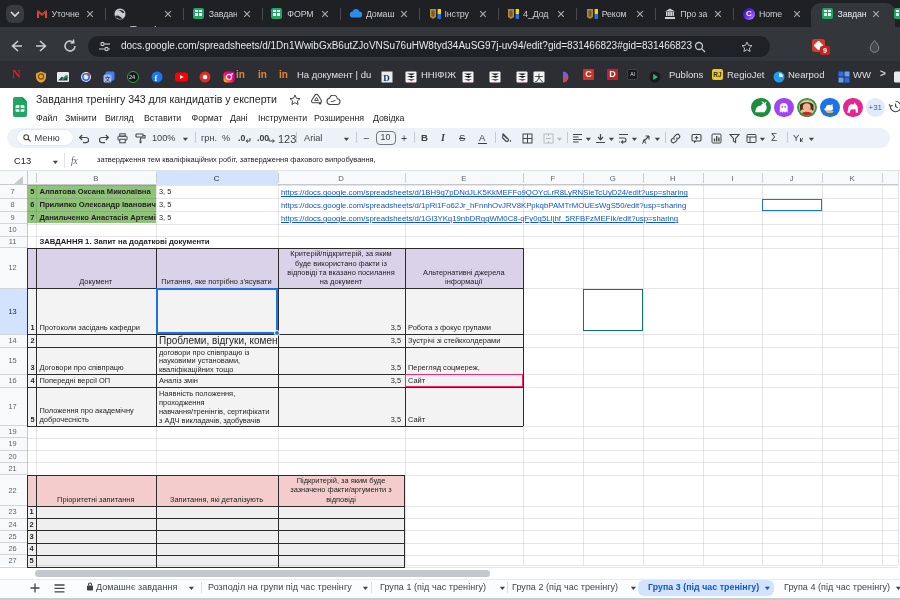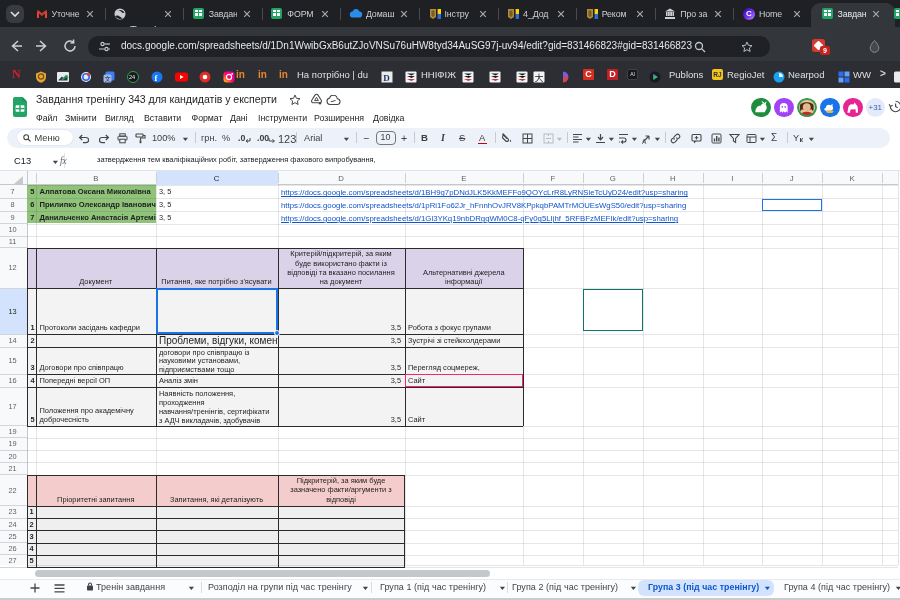--- a/index.html
+++ b/index.html
@@ -199,21 +199,21 @@
       </svg></div>
 <div style="position:absolute;left:236px;top:69px;width:11px;height:11px;">
       <div style="font-size:10px;font-weight:700;color:#e8862c;line-height:11px">in</div>
     </div>
 <div style="position:absolute;left:258px;top:69px;width:11px;height:11px;">
       <div style="font-size:10px;font-weight:700;color:#e8862c;line-height:11px">in</div>
     </div>
 <div style="position:absolute;left:279px;top:69px;width:11px;height:11px;">
       <div style="font-size:10px;font-weight:700;color:#e8862c;line-height:11px">in</div>
     </div>
-<div style="position:absolute;left:297px;top:69.5px;font-size:9.5px;color:#dde0e3;font-weight:400;white-space:nowrap;line-height:1;">На потрібно | du</div>
+<div style="position:absolute;left:297px;top:69.5px;font-size:9.5px;color:#dde0e3;font-weight:400;white-space:nowrap;line-height:1;">На документ | du</div>
 <div style="position:absolute;left:381px;top:69px;width:11px;height:11px;"><svg width="12" height="12">
         <rect x="0.5" y="0.5" width="11" height="11" fill="#e9eaec"></rect>
         <text x="2.3" y="9.6" font-size="9" font-weight="bold" fill="#17325c" font-family="Liberation Serif">D</text>
       </svg></div>
 <div style="position:absolute;left:405px;top:69px;width:11px;height:11px;"><svg width="12" height="12">
         <rect x="0.5" y="0.5" width="11" height="11" rx="1" fill="#f2f3f4"></rect>
         <path d="M2 2.5 H10 L6.5 4.5 Z M2 5 H10 L6.5 7 Z" fill="#17191c"></path>
         <path d="M2 8 H10 L6.5 10 Z" fill="#c33"></path>
       </svg></div>
 <div style="position:absolute;left:421px;top:69.5px;font-size:9.5px;color:#dde0e3;font-weight:400;white-space:nowrap;line-height:1;">ННІФІЖ</div>
@@ -467,21 +467,21 @@
 <div style="position:absolute;left:799.5px;top:136px;font-size:7px;color:#3c4043;font-weight:700;white-space:nowrap;line-height:1;">к</div>
 <svg style="position:absolute;left:808px;top:136.5px" width="7" height="5">
       <path d="M0.8 0.8 L6 0.8 L3.4 3.9 Z" fill="#444746"></path>
     </svg>
 <div style="position:absolute;left:0px;top:147.5px;width:900px;height:23px;background:#fff;border-bottom:1px solid #e0e3e7;"></div>
 <div style="position:absolute;left:14px;top:156.5px;font-size:9.3px;color:#202124;font-weight:400;white-space:nowrap;line-height:1;">C13</div>
 <svg style="position:absolute;left:52px;top:159.5px" width="7" height="5">
       <path d="M0.8 0.8 L6 0.8 L3.4 3.9 Z" fill="#444746"></path>
     </svg>
 <div style="position:absolute;left:64px;top:152.5px;width:1px;height:15px;background:#e0e3e7;"></div>
-<div style="position:absolute;left:60px;top:156.5px;font-size:9.3px;color:#5f6368;font-weight:400;white-space:nowrap;line-height:1;font-style:italic;font-family:'Liberation Serif',serif;">fx</div>
+<div style="position:absolute;left:71px;top:156.5px;font-size:9.3px;color:#5f6368;font-weight:400;white-space:nowrap;line-height:1;font-style:italic;font-family:'Liberation Serif',serif;">fx</div>
 <div style="position:absolute;left:97px;top:155.5px;font-size:7.45px;color:#202124;font-weight:400;white-space:nowrap;line-height:1;">затвердження тем кваліфікаційних робіт, затвердження фахового випробування,</div>
 <div style="position:absolute;left:0px;top:171px;width:900px;height:429px;background:#ffffff;"></div>
 <div style="position:absolute;left:0px;top:171px;width:897.5px;height:14.3px;background:#f8f9fa;border-bottom:1px solid #c5c8cc;"></div>
 <div style="position:absolute;left:155.5px;top:171px;width:122px;height:14.3px;background:#d3e3fd;"></div>
 <div style="position:absolute;left:36px;top:174.6px;width:119.5px;height:8px;text-align:center;font-size:7.8px;color:#5f6368;font-weight:400;line-height:8px;">B</div>
 <div style="position:absolute;left:155.5px;top:174.6px;width:122.0px;height:8px;text-align:center;font-size:7.8px;color:#1f1f1f;font-weight:500;line-height:8px;">C</div>
 <div style="position:absolute;left:277.5px;top:174.6px;width:127.0px;height:8px;text-align:center;font-size:7.8px;color:#5f6368;font-weight:400;line-height:8px;">D</div>
 <div style="position:absolute;left:404.5px;top:174.6px;width:118.5px;height:8px;text-align:center;font-size:7.8px;color:#5f6368;font-weight:400;line-height:8px;">E</div>
 <div style="position:absolute;left:523px;top:174.6px;width:60px;height:8px;text-align:center;font-size:7.8px;color:#5f6368;font-weight:400;line-height:8px;">F</div>
 <div style="position:absolute;left:583px;top:174.6px;width:59.5px;height:8px;text-align:center;font-size:7.8px;color:#5f6368;font-weight:400;line-height:8px;">G</div>
@@ -638,20 +638,23 @@
 <div style="position:absolute;left:27px;top:211px;width:9px;height:12.5px;display:flex;flex-direction:column;justify-content:center;overflow:hidden;padding:1.5px 1.5px;font-size:7.5px;line-height:9.2px;color:#1f1f1f;font-weight:700;text-align:right;align-items:flex-end;">
       <div style="white-space:nowrap">7</div>
     </div>
 <div style="position:absolute;left:36px;top:211px;width:119.5px;height:12.5px;display:flex;flex-direction:column;justify-content:center;overflow:hidden;padding:1.5px 3.5px;font-size:7.6px;line-height:9.2px;color:#1f1f1f;font-weight:700;text-align:left;align-items:flex-start;">
       <div style="white-space:nowrap">Данильченко Анастасія Артемівна</div>
     </div>
 <div style="position:absolute;left:155.5px;top:211px;width:122.0px;height:12.5px;display:flex;flex-direction:column;justify-content:center;overflow:hidden;padding:1.5px 3.5px;font-size:7.4px;line-height:9.2px;color:#1f1f1f;font-weight:400;text-align:left;align-items:flex-start;">
       <div style="white-space:nowrap">3, 5</div>
     </div>
 <div style="position:absolute;left:281px;top:214.1px;font-size:7.8px;line-height:9px;color:#1155cc;text-decoration:underline;white-space:nowrap;letter-spacing:0px">https://docs.google.com/spreadsheets/d/1Gl3YKq19nbDRggWM0C8-qFy0g5LIjhf_5RFBFzMEFIk/edit?usp=sharing</div>
+<div style="position:absolute;left:36px;top:236px;width:364px;height:11.599999999999994px;display:flex;flex-direction:column;justify-content:center;overflow:hidden;padding:1.5px 3.5px;font-size:7.7px;line-height:9.2px;color:#1f1f1f;font-weight:700;text-align:left;align-items:flex-start;">
+      <div style="white-space:nowrap">ЗАВДАННЯ 1. Запит на додаткові документи</div>
+    </div>
 <div style="position:absolute;left:36px;top:247.6px;width:119.5px;height:40.400000000000006px;display:flex;flex-direction:column;justify-content:flex-end;overflow:hidden;padding:1.5px 3.5px;font-size:7.45px;line-height:9.2px;color:#1f1f1f;font-weight:400;text-align:center;align-items:center;">
       <div style="white-space:nowrap">Документ</div>
     </div>
 <div style="position:absolute;left:155.5px;top:247.6px;width:122.0px;height:40.400000000000006px;display:flex;flex-direction:column;justify-content:flex-end;overflow:hidden;padding:1.5px 3.5px;font-size:7.45px;line-height:9.2px;color:#1f1f1f;font-weight:400;text-align:center;align-items:center;">
       <div style="white-space:nowrap">Питання, яке потрібно з'ясувати</div>
     </div>
 <div style="position:absolute;left:277.5px;top:247.6px;width:127.0px;height:40.400000000000006px;display:flex;flex-direction:column;justify-content:flex-start;overflow:hidden;padding:1.5px 3.5px;font-size:7.45px;line-height:9.4px;color:#1f1f1f;font-weight:400;text-align:center;align-items:center;">
       <div style="white-space:nowrap">Критерій/підкритерій, за яким</div>
       <div style="white-space:nowrap">буде використано факти із</div>
       <div style="white-space:nowrap">відповіді та вказано  посилання</div>
@@ -687,21 +690,21 @@
     </div>
 <div style="position:absolute;left:27px;top:347px;width:9px;height:27px;display:flex;flex-direction:column;justify-content:flex-end;overflow:hidden;padding:1.5px 1.5px;font-size:7.4px;line-height:9.2px;color:#1f1f1f;font-weight:700;text-align:right;align-items:flex-end;">
       <div style="white-space:nowrap">3</div>
     </div>
 <div style="position:absolute;left:36px;top:347px;width:119.5px;height:27px;display:flex;flex-direction:column;justify-content:flex-end;overflow:hidden;padding:1.5px 3.5px;font-size:7.45px;line-height:9.2px;color:#1f1f1f;font-weight:400;text-align:left;align-items:flex-start;">
       <div style="white-space:nowrap">Договори про співпрацю</div>
     </div>
 <div style="position:absolute;left:155.5px;top:347px;width:122.0px;height:27px;display:flex;flex-direction:column;justify-content:flex-start;overflow:hidden;padding:1.5px 3.5px;font-size:7.45px;line-height:8.8px;color:#1f1f1f;font-weight:400;text-align:left;align-items:flex-start;">
       <div style="white-space:nowrap">договори про співпрацю із</div>
       <div style="white-space:nowrap">науковими установами,</div>
-      <div style="white-space:nowrap">підприємствами тощо</div>
+      <div style="white-space:nowrap">кваліфікаційних тощо</div>
     </div>
 <div style="position:absolute;left:277.5px;top:347px;width:127.0px;height:27px;display:flex;flex-direction:column;justify-content:flex-end;overflow:hidden;padding:1.5px 3.5px;font-size:7.4px;line-height:9.2px;color:#1f1f1f;font-weight:400;text-align:right;align-items:flex-end;">
       <div style="white-space:nowrap">3,5</div>
     </div>
 <div style="position:absolute;left:404.5px;top:347px;width:118.5px;height:27px;display:flex;flex-direction:column;justify-content:flex-end;overflow:hidden;padding:1.5px 3.5px;font-size:7.45px;line-height:9.2px;color:#1f1f1f;font-weight:400;text-align:left;align-items:flex-start;">
       <div style="white-space:nowrap">Перегляд соцмереж,</div>
     </div>
 <div style="position:absolute;left:27px;top:374px;width:9px;height:13px;display:flex;flex-direction:column;justify-content:flex-end;overflow:hidden;padding:1.5px 1.5px;font-size:7.4px;line-height:9.2px;color:#1f1f1f;font-weight:700;text-align:right;align-items:flex-end;">
       <div style="white-space:nowrap">4</div>
     </div>
@@ -769,21 +772,21 @@
 <div style="position:absolute;left:404.5px;top:374.3px;width:118.5px;height:12.7px;border:1.8px solid #f5256e;"></div>
 <div style="position:absolute;left:897.5px;top:171px;width:1px;height:394px;background:#e0e3e7;"></div>
 <div style="position:absolute;left:35px;top:569.5px;width:455px;height:7px;background:#c4c7cb;border-radius:3.5px;"></div>
 <div style="position:absolute;left:0px;top:578.5px;width:900px;height:19px;background:#fbfcfe;border-top:1px solid #e8eaed;"></div>
 <svg style="position:absolute;left:30px;top:583px" width="10" height="10">
       <path d="M5 0.5 V9.5 M0.5 5 H9.5" stroke="#444746" stroke-width="1.3"></path>
     </svg>
 <svg style="position:absolute;left:54px;top:584px" width="11" height="9">
       <path d="M0.5 1 H10.5 M0.5 4.4 H10.5 M0.5 7.8 H10.5" stroke="#444746" stroke-width="1.3"></path>
     </svg>
-<div style="position:absolute;left:96px;top:582.5px;font-size:9px;color:#3f4347;font-weight:500;white-space:nowrap;line-height:1;letter-spacing:0.05px;">Тренін завдання</div>
+<div style="position:absolute;left:96px;top:582.5px;font-size:9px;color:#3f4347;font-weight:500;white-space:nowrap;line-height:1;letter-spacing:0.05px;">Домашнє завдання</div>
 <svg style="position:absolute;left:188px;top:585.5px" width="7" height="5">
       <path d="M0.8 0.8 L6 0.8 L3.4 3.9 Z" fill="#3f4347"></path>
     </svg>
 <svg style="position:absolute;left:86px;top:581.5px" width="8" height="9">
       <rect x="1" y="3.5" width="6" height="5" rx="0.8" fill="#3f4347"></rect>
       <path d="M2.5 3.5 V2.5 a1.5 1.5 0 0 1 3 0 V3.5" fill="none" stroke="#3f4347" stroke-width="1.1"></path>
     </svg>
 <div style="position:absolute;left:200.5px;top:582px;width:1px;height:11px;background:#dadce0;"></div>
 <div style="position:absolute;left:208px;top:582.5px;font-size:9px;color:#3f4347;font-weight:500;white-space:nowrap;line-height:1;letter-spacing:0.05px;">Розподіл на групи під час тренінгу</div>
 <svg style="position:absolute;left:362px;top:585.5px" width="7" height="5">

